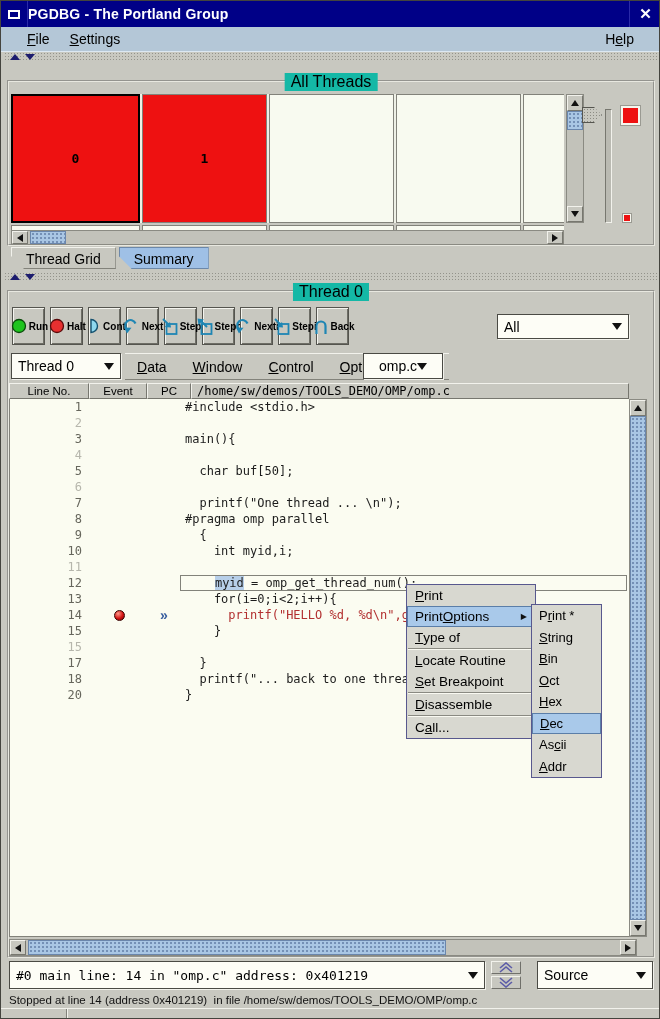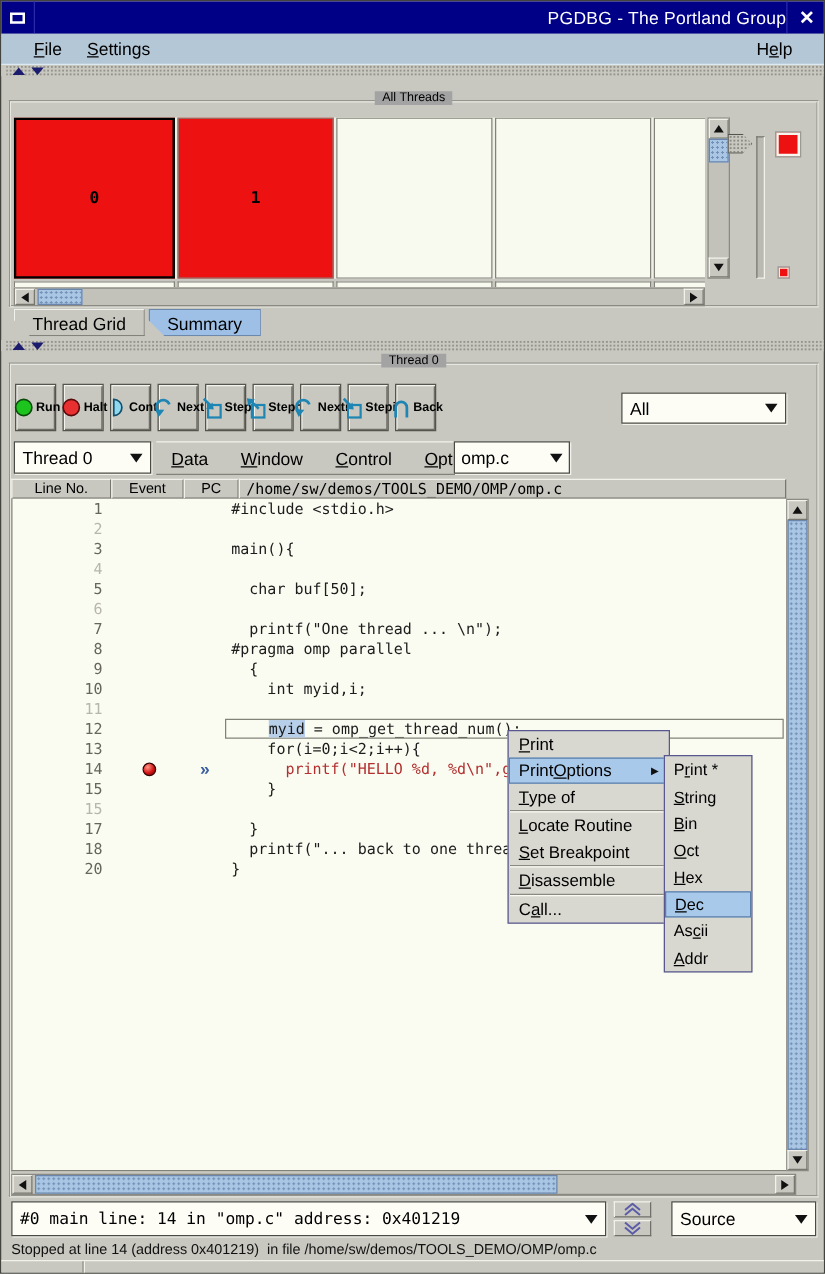--- a/index.html
+++ b/index.html
@@ -4,39 +4,39 @@
 <style>
   *{box-sizing:border-box;margin:0;padding:0}
   html,body{background:#777}
   body{font-family:"Liberation Sans",sans-serif}
   #win{position:relative;width:660px;height:1019px;background:#c8c8c0;border:1px solid #44443e;overflow:hidden;margin:0 auto}
 
   
   .titlebar{position:absolute;left:0;top:0;width:660px;height:26px;background:#000087;display:flex;align-items:center;color:#fff}
   .tb-iconbtn{width:27px;height:26px;display:flex;align-items:center;justify-content:center;border-right:1px solid #2a2aa8}
   .tb-iconbtn .sq{width:12px;height:9px;border:2px solid #fff}
-  .tb-title{flex:1;text-align:right;font-weight:normal;font-size:14px;letter-spacing:.2px}
+  .tb-title{flex:1;text-align:left;font-weight:bold;font-size:14px;letter-spacing:.2px}
   .tb-close{width:32px;height:26px;display:flex;align-items:center;justify-content:center;font-weight:bold;font-size:15px;border-left:1px solid #2a2aa8}
 
   
   .menubar{position:absolute;left:0;top:26px;width:659px;height:25px;background:#b4c7d7;display:flex;align-items:center;padding:0 26px;font-size:14px;border-bottom:1px solid #dce8f2}
   .menubar .mb-item{margin-right:20px}
   .menubar .spring{flex:1}
   .mn-key{text-decoration:underline}
 
   
   .split{position:absolute;left:0;width:660px;height:9px;background:#c8c8c0;background-image:radial-gradient(#93938b .9px,transparent 1px);background-size:3px 3px;display:flex;align-items:center}
   .split .tri{width:0;height:0;margin-left:5px}
   .tri-up{border-left:5px solid transparent;border-right:5px solid transparent;border-bottom:6px solid #1c1c6e}
   .tri-dn{border-left:5px solid transparent;border-right:5px solid transparent;border-top:6px solid #1c1c6e}
   .split .pad{width:4px;height:9px;background:#c8c8c0}
 
   
   .ebox{position:absolute;border:2px groove #e8e8e0;background:#c8c8c0}
-  .ebox>.etitle{position:absolute;top:-9px;left:50%;transform:translateX(-50%);background:#a3a3a3;padding:0 6px;font-size:10px;white-space:nowrap}
+  .ebox>.etitle{position:absolute;top:-9px;left:50%;transform:translateX(-50%);background:#14b8a6;padding:0 6px;font-size:16px;white-space:nowrap}
 
   
   .tgrid{position:absolute;left:2px;top:12px;width:553px;height:129px;background:#eef0e6;display:flex;gap:2px;overflow:hidden}
   .tcell{flex:0 0 125px;height:129px;border:1px solid #82827a;display:flex;align-items:center;justify-content:center;font:bold 13px "DejaVu Sans Mono",monospace;color:#000}
   .tcell.sel{flex-basis:129px;border:2px solid #000}
   .slivers{position:absolute;left:2px;top:143px;width:553px;height:5px;display:flex;gap:2px;overflow:hidden}
   .sliver{flex:0 0 125px;background:#f8faf0;border:1px solid #82827a;border-bottom:none}
   .sliver:first-child{flex-basis:129px}
 
   
@@ -302,21 +302,21 @@
       <span class="carrow"></span>
     </div>
 
     <div class="row2mb">
         <span><span></span><span class="mn-key">D</span><span>ata</span></span>
         <span><span></span><span class="mn-key">W</span><span>indow</span></span>
         <span><span></span><span class="mn-key">C</span><span>ontrol</span></span>
         <span><span></span><span class="mn-key">O</span><span>ptions</span></span>
       </div>
 
-    <div class="combo" style="left:354px;top:61px;width:93px;height:26px;padding:0 5px">
+    <div class="combo" style="left:354px;top:61px;width:80px;height:26px;padding:0 15px">
       <span>omp.c</span>
       <span class="carrow"></span>
     </div>
 
     <div class="shdr">
       <div class="hcell" style="width:80px">Line No.</div>
       <div class="hcell" style="width:58px">Event</div>
       <div class="hcell" style="width:44px">PC</div>
       <div class="hcell path">/home/sw/demos/TOOLS_DEMO/OMP/omp.c</div>
     </div>

